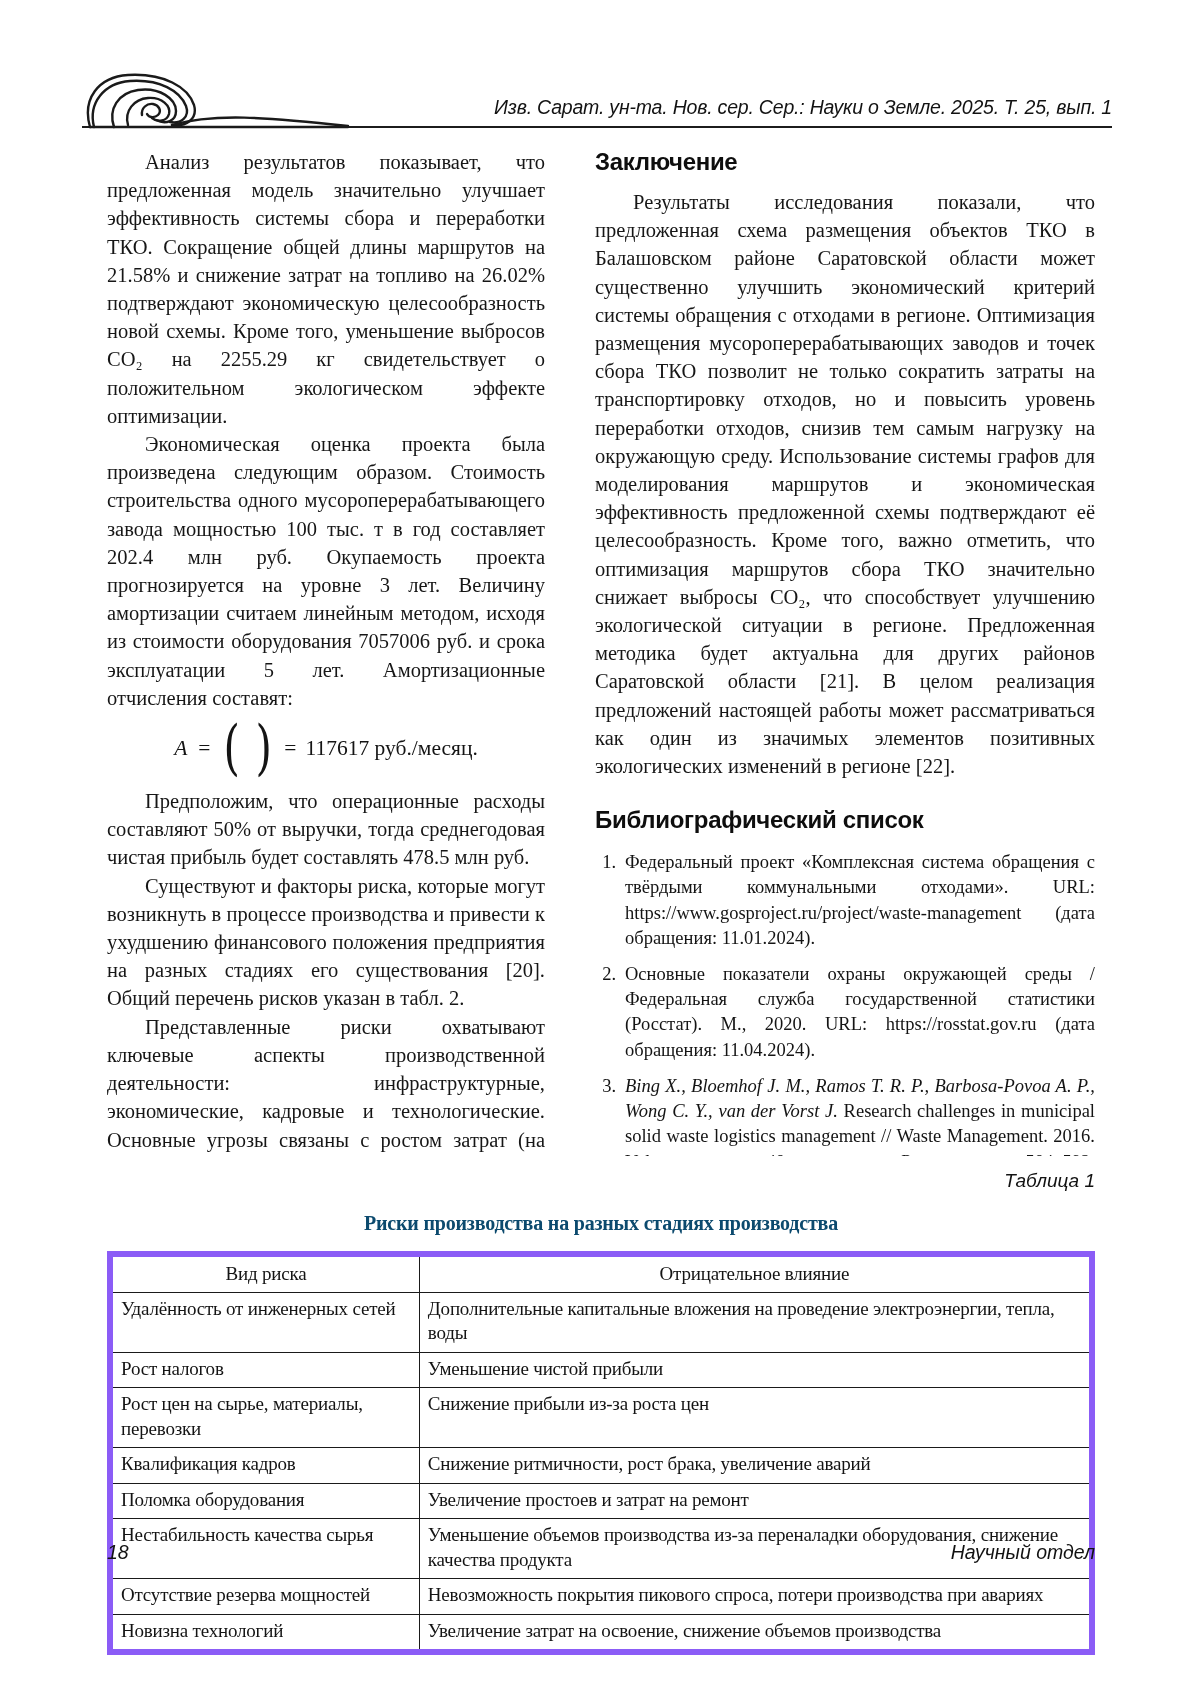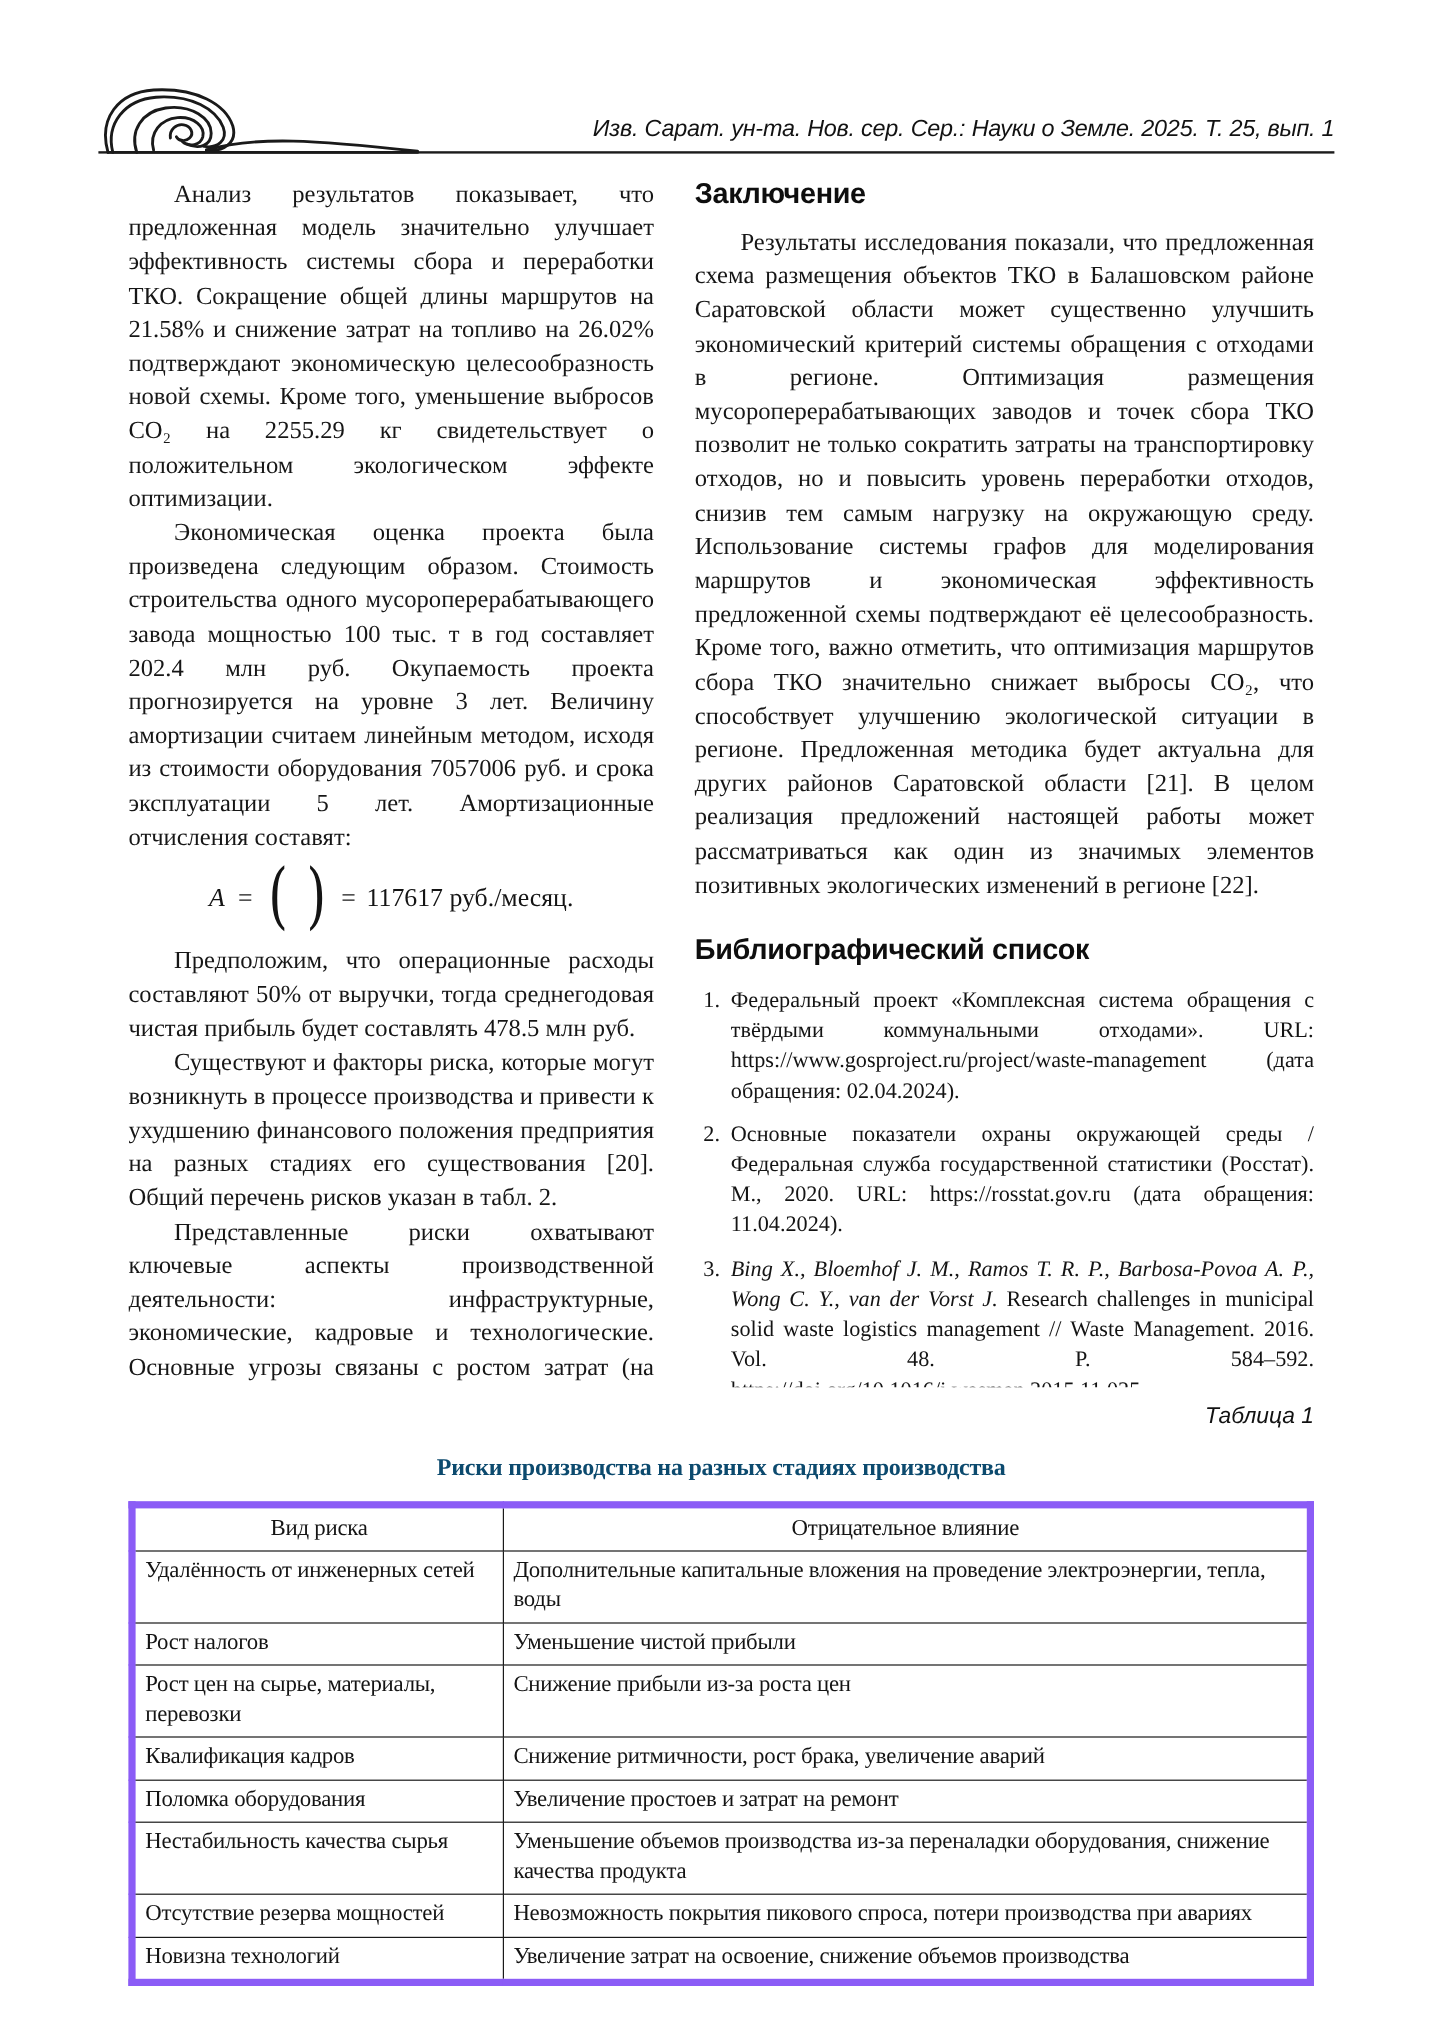--- a/index.html
+++ b/index.html
@@ -34,21 +34,21 @@
     font-family: "Liberation Sans", sans-serif;
     font-style: italic;
     font-size: 19.5px;
     letter-spacing: -0.2px;
     color: #121212;
   }
 
   
   .columns {
     display: flex;
-    gap: 34px;
+    gap: 50px;
     margin: 20px 105px 0 107px;
     height: 1008px;
     overflow: hidden;
   }
   .col-left { width: 438px; flex: none; }
   .col-right { flex: 1; }
 
   p.body {
     font-size: 20.5px;
     line-height: 28.2px;
@@ -207,21 +207,21 @@
 
     <section class="col-right">
       <h2 class="subhead">Заключение</h2>
       <p class="body">Результаты исследования показали, что предложенная схема размещения объектов ТКО в Балашовском районе Саратовской области может существенно улучшить экономический критерий системы обращения с отходами в регионе. Оптимизация размещения мусороперерабатывающих заводов и точек сбора ТКО позволит не только сократить затраты на транспортировку отходов, но и повысить уровень переработки отходов, снизив тем самым нагрузку на окружающую среду. Использование системы графов для моделирования маршрутов и экономическая эффективность предложенной схемы подтверждают её целесообразность. Кроме того, важно отметить, что оптимизация маршрутов сбора ТКО значительно снижает выбросы CO₂, что способствует улучшению экологической ситуации в регионе. Предложенная методика будет актуальна для других районов Саратовской области [21]. В целом реализация предложений настоящей работы может рассматриваться как один из значимых элементов позитивных экологических изменений в регионе [22].</p>
 
       <h2 class="subhead bib">Библиографический список</h2>
 
       <ol class="ref-list">
         <li class="ref-item">
           <span class="ref-num">1.</span>
-          <span class="ref-text">Федеральный проект «Комплексная система обращения с твёрдыми коммунальными отходами». URL: https://www.gosproject.ru/project/waste-management (дата обращения: 02.04.2024).</span>
+          <span class="ref-text">Федеральный проект «Комплексная система обращения с твёрдыми коммунальными отходами». URL: https://www.gosproject.ru/project/waste-management (дата обращения: 11.01.2024).</span>
         </li>
         <li class="ref-item">
           <span class="ref-num">2.</span>
           <span class="ref-text">Основные показатели охраны окружающей среды / Федеральная служба государственной статистики (Росстат). М., 2020. URL: https://rosstat.gov.ru (дата обращения: 11.04.2024).</span>
         </li>
         <li class="ref-item">
           <span class="ref-num">3.</span>
           <span class="ref-text">
             <span class="ref-authors">Bing X., Bloemhof J. M., Ramos T. R. P., Barbosa-Povoa A. P., Wong C. Y., van der Vorst J.</span>
             <span>Research challenges in municipal solid waste logistics management // Waste Management. 2016. Vol. 48. P. 584–592. https://doi.org/10.1016/j.wasman.2015.11.025</span>
@@ -276,14 +276,18 @@
           <td>Невозможность покрытия пикового спроса, потери производства при авариях</td>
         </tr>
         <tr>
           <td>Новизна технологий</td>
           <td>Увеличение затрат на освоение, снижение объемов производства</td>
         </tr>
       </tbody>
     </table>
   </div>
 
+  <div class="footer">
+    <span>18</span>
+    <span>Научный отдел</span>
+  </div>
 
 </div>
 
 </body></html>

